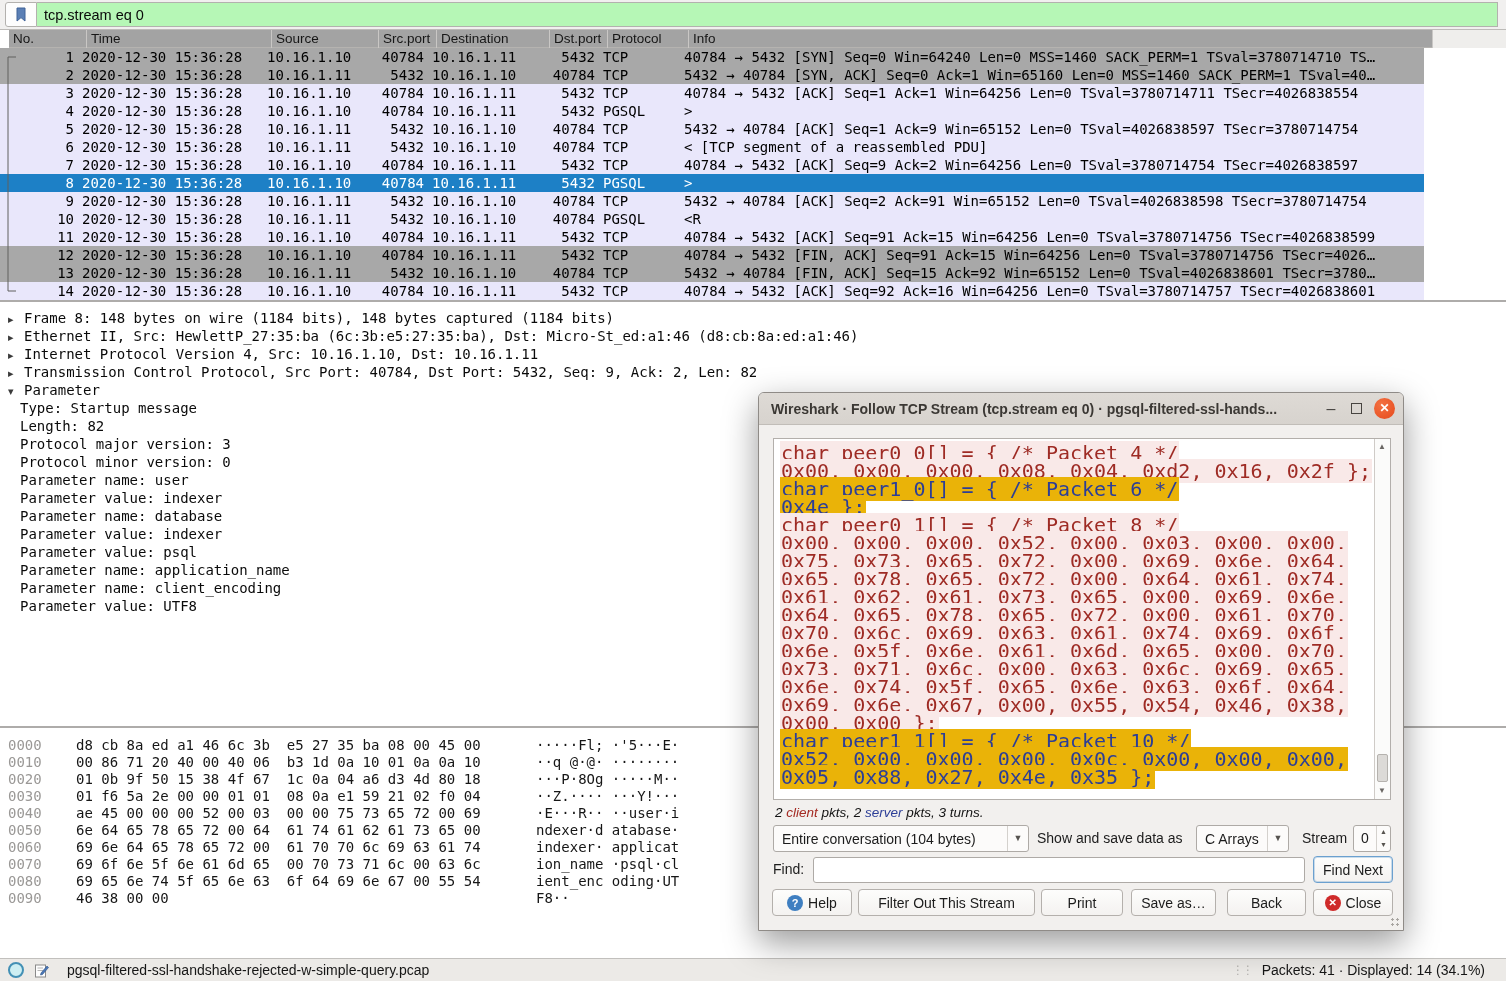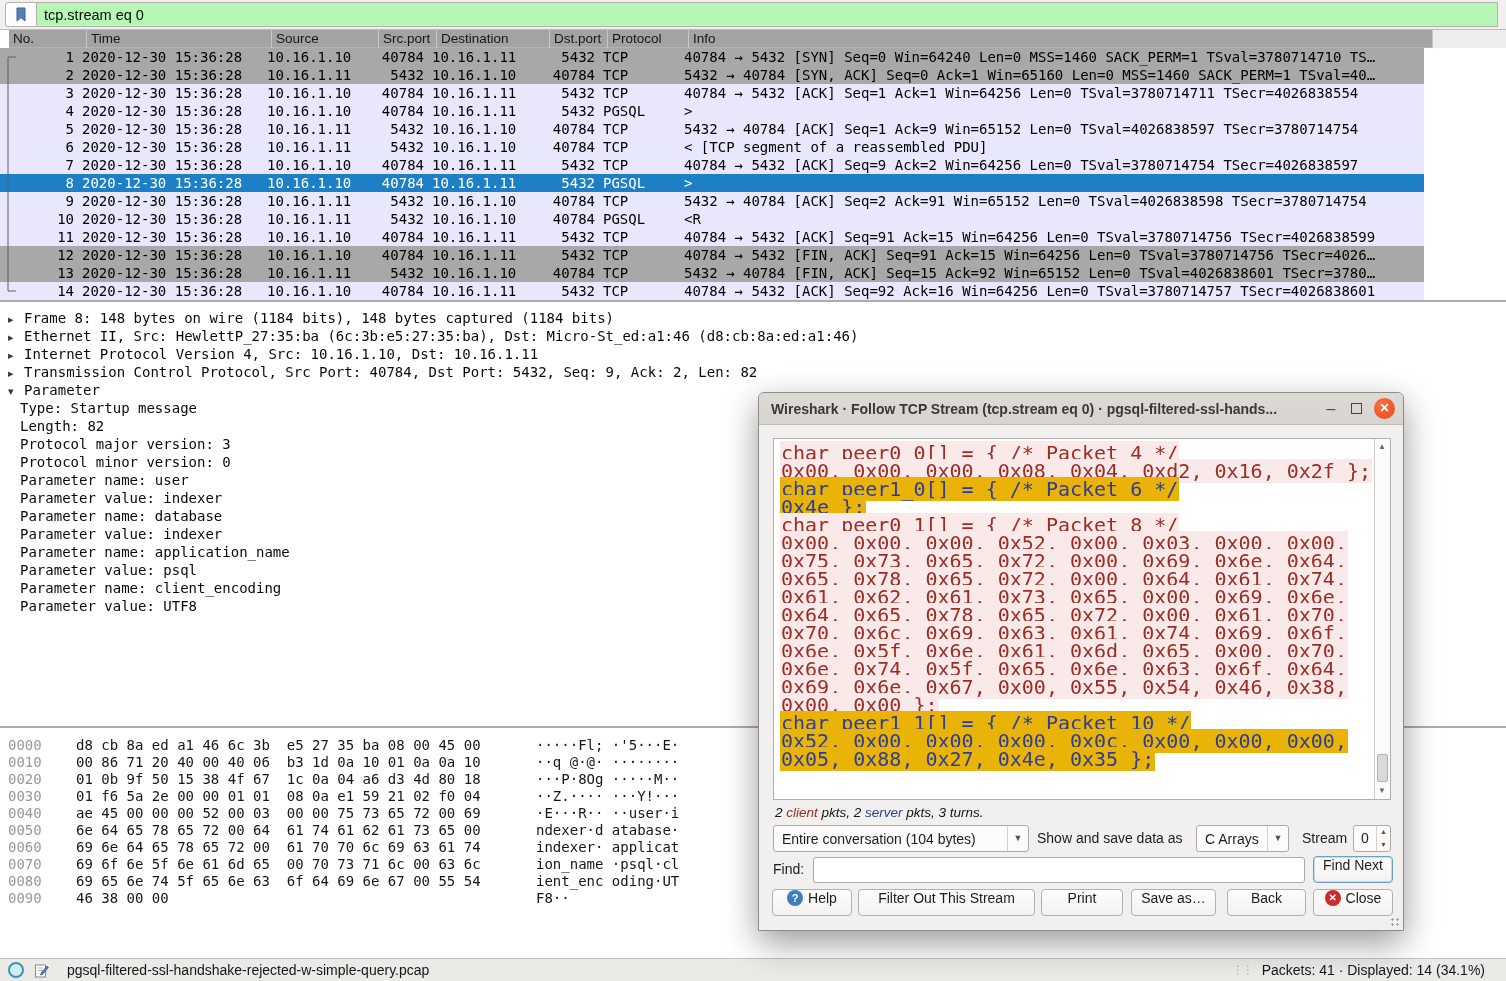--- a/index.html
+++ b/index.html
@@ -97,21 +97,21 @@
   .combo .carrow{width:20px;border-left:1px solid #d4d1cd;color:#56534f;font-size:9px;text-align:center;line-height:25px;}
   .dlg-label{position:absolute;font-size:14px;color:#1c1c1c;line-height:27px;white-space:nowrap;}
   .spin{position:absolute;height:27px;background:#fcfbfa;border:1px solid #aeaaa6;border-radius:3px;
         box-sizing:border-box;display:flex;font-size:14px;color:#1c1c1c;}
   .spin .sval{flex:1;text-align:center;line-height:25px;}
   .spin .sarrows{width:13px;border-left:1px solid #d4d1cd;display:flex;flex-direction:column;}
   .spin .sarrows div{flex:1;font-size:7px;color:#56534f;text-align:center;line-height:12px;}
 
   .find-input{position:absolute;height:26px;background:#fff;border:1px solid #aeaaa6;border-radius:3px;box-sizing:border-box;}
   .btn{position:absolute;height:27px;background:linear-gradient(#fdfdfc,#f4f2f0);border:1px solid #b4b0ac;
-       border-radius:4px;box-sizing:border-box;display:flex;justify-content:center;
+       border-radius:4px;box-sizing:border-box;display:flex;align-items:center;justify-content:center;
        font-size:14px;color:#1c1c1c;gap:5px;white-space:nowrap;}
   .btn.default{border:1px solid #6ba0cf;box-shadow:0 0 0 1px rgba(107,160,207,.35) inset;}
   .help-badge{width:16px;height:16px;border-radius:50%;background:#3f7fc1;color:#fff;font-size:11px;
               font-weight:bold;line-height:16px;text-align:center;}
   .close-badge{width:16px;height:16px;border-radius:50%;background:#cf2a2a;color:#fff;font-size:10px;
                font-weight:bold;line-height:16px;text-align:center;}
   .grip{position:absolute;right:3px;bottom:3px;width:10px;height:10px;
         background:radial-gradient(circle,#a8a5a1 1px,transparent 1.2px) 0 0/5px 5px;}
 </style>
 </head>
@@ -293,22 +293,22 @@
       <div class="dline"><span class="tri">▸</span><span>Transmission Control Protocol, Src Port: 40784, Dst Port: 5432, Seq: 9, Ack: 2, Len: 82</span></div>
       <div class="dline"><span class="tri">▾</span><span>Parameter</span></div>
       <div class="dline ind1"><span>Type: Startup message</span></div>
       <div class="dline ind1"><span>Length: 82</span></div>
       <div class="dline ind1"><span>Protocol major version: 3</span></div>
       <div class="dline ind1"><span>Protocol minor version: 0</span></div>
       <div class="dline ind1"><span>Parameter name: user</span></div>
       <div class="dline ind1"><span>Parameter value: indexer</span></div>
       <div class="dline ind1"><span>Parameter name: database</span></div>
       <div class="dline ind1"><span>Parameter value: indexer</span></div>
+      <div class="dline ind1"><span>Parameter value: psql</span></div>
       <div class="dline ind1"><span>Parameter name: application_name</span></div>
-      <div class="dline ind1"><span>Parameter value: psql</span></div>
       <div class="dline ind1"><span>Parameter name: client_encoding</span></div>
       <div class="dline ind1"><span>Parameter value: UTF8</span></div>
     </div>
 
   <div class="hex-pane" id="hexPane">
       <div class="hrow"><span class="off">0000</span><span class="bytes">d8 cb 8a ed a1 46 6c 3b  e5 27 35 ba 08 00 45 00</span><span class="ascii">·····Fl; ·'5···E·</span></div>
       <div class="hrow"><span class="off">0010</span><span class="bytes">00 86 71 20 40 00 40 06  b3 1d 0a 10 01 0a 0a 10</span><span class="ascii">··q @·@· ········</span></div>
       <div class="hrow"><span class="off">0020</span><span class="bytes">01 0b 9f 50 15 38 4f 67  1c 0a 04 a6 d3 4d 80 18</span><span class="ascii">···P·8Og ·····M··</span></div>
       <div class="hrow"><span class="off">0030</span><span class="bytes">01 f6 5a 2e 00 00 01 01  08 0a e1 59 21 02 f0 04</span><span class="ascii">··Z.···· ···Y!···</span></div>
       <div class="hrow"><span class="off">0040</span><span class="bytes">ae 45 00 00 00 52 00 03  00 00 75 73 65 72 00 69</span><span class="ascii">·E···R·· ··user·i</span></div>
@@ -350,20 +350,21 @@
           <div class="sline server"><span>char peer1_0[] = { /* Packet 6 */</span></div>
           <div class="sline server"><span>0x4e };</span></div>
           <div class="sline client"><span>char peer0_1[] = { /* Packet 8 */</span></div>
           <div class="sline client"><span>0x00, 0x00, 0x00, 0x52, 0x00, 0x03, 0x00, 0x00,</span></div>
           <div class="sline client"><span>0x75, 0x73, 0x65, 0x72, 0x00, 0x69, 0x6e, 0x64,</span></div>
           <div class="sline client"><span>0x65, 0x78, 0x65, 0x72, 0x00, 0x64, 0x61, 0x74,</span></div>
           <div class="sline client"><span>0x61, 0x62, 0x61, 0x73, 0x65, 0x00, 0x69, 0x6e,</span></div>
           <div class="sline client"><span>0x64, 0x65, 0x78, 0x65, 0x72, 0x00, 0x61, 0x70,</span></div>
           <div class="sline client"><span>0x70, 0x6c, 0x69, 0x63, 0x61, 0x74, 0x69, 0x6f,</span></div>
           <div class="sline client"><span>0x6e, 0x5f, 0x6e, 0x61, 0x6d, 0x65, 0x00, 0x70,</span></div>
+          <div class="sline client"><span>0x73, 0x71, 0x6c, 0x00, 0x63, 0x6c, 0x69, 0x65,</span></div>
           <div class="sline client"><span>0x6e, 0x74, 0x5f, 0x65, 0x6e, 0x63, 0x6f, 0x64,</span></div>
           <div class="sline client"><span>0x69, 0x6e, 0x67, 0x00, 0x55, 0x54, 0x46, 0x38,</span></div>
           <div class="sline client"><span>0x00, 0x00 };</span></div>
           <div class="sline server"><span>char peer1_1[] = { /* Packet 10 */</span></div>
           <div class="sline server"><span>0x52, 0x00, 0x00, 0x00, 0x0c, 0x00, 0x00, 0x00,</span></div>
           <div class="sline server"><span>0x05, 0x88, 0x27, 0x4e, 0x35 };</span></div>
         </div>
       <div class="vscroll">
         <div class="vs-arrow vs-up">▲</div>
         <div class="vs-thumb"></div>

